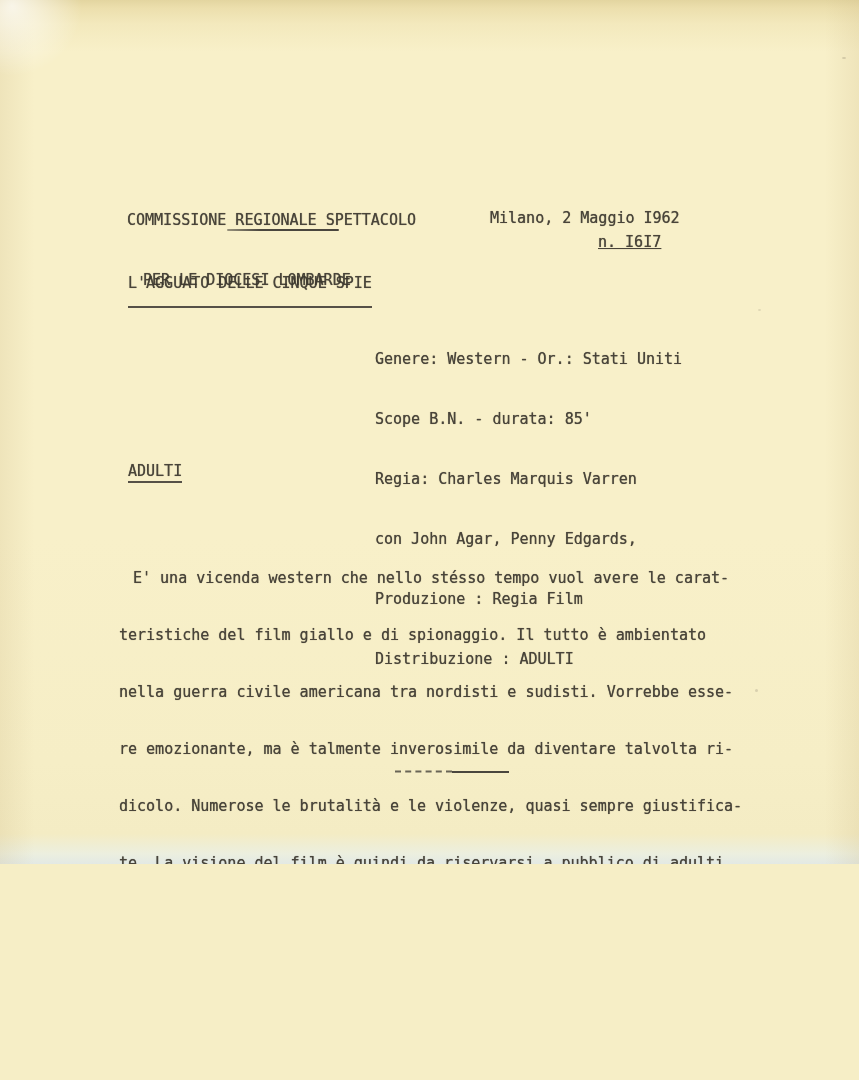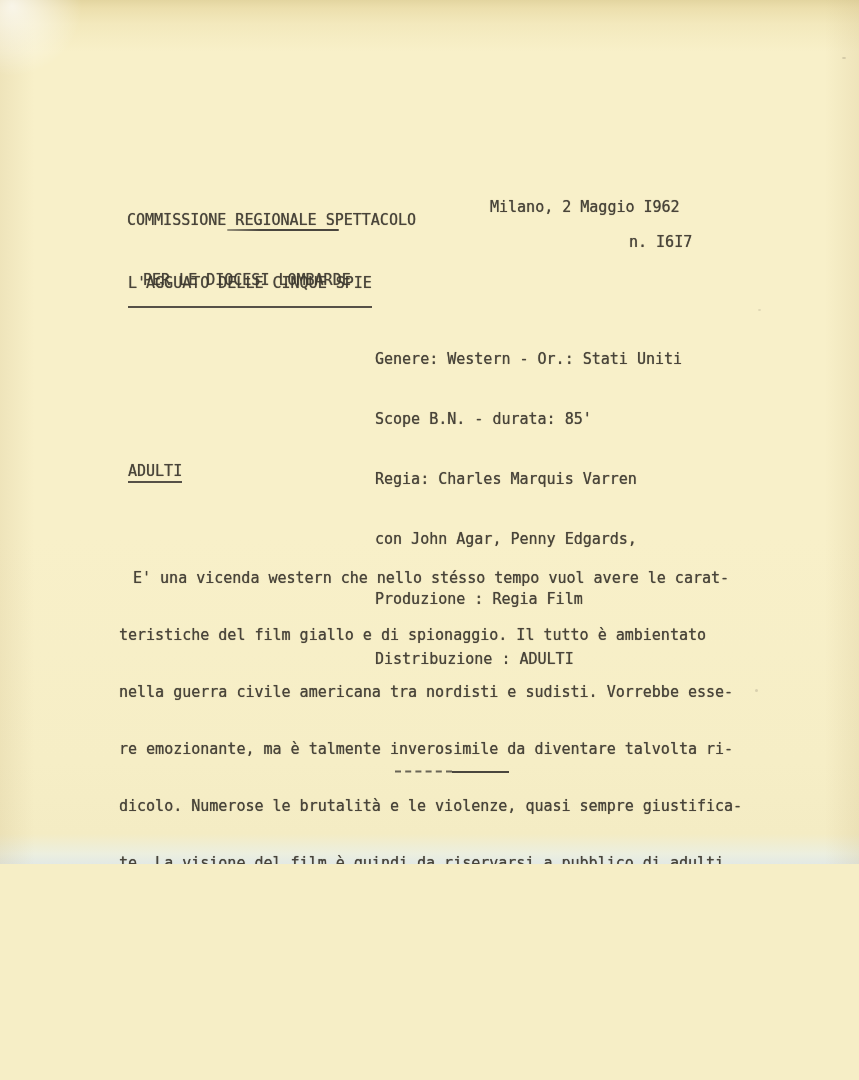--- a/index.html
+++ b/index.html
@@ -32,22 +32,22 @@
   }
   .org-block { left: 127px; top: 170px; }
   .org-line2 { margin-left: 16px; }
   .header-rule {
     position: absolute;
     left: 227px; top: 229px;
     width: 112px; height: 2px;
     background: linear-gradient(90deg, rgba(74,70,62,0.55), #4a463e 30%, #4a463e);
     border-radius: 1px;
   }
-  .place-date { left: 490px; top: 197px; }
-  .doc-number { left: 629px; top: 232px; }
+  .place-date { left: 490px; top: 208px; }
+  .doc-number { left: 598px; top: 232px; text-decoration: underline; }
   .film-title {
     left: 128px; top: 273px;
     padding-bottom: 13px;
     border-bottom: 2px solid #4a463e;
   }
   .details-block { left: 375px; top: 309px; }
   .rating-label {
     left: 128px; top: 461px;
     padding-bottom: 0;
     border-bottom: 2px solid #4a463e;

